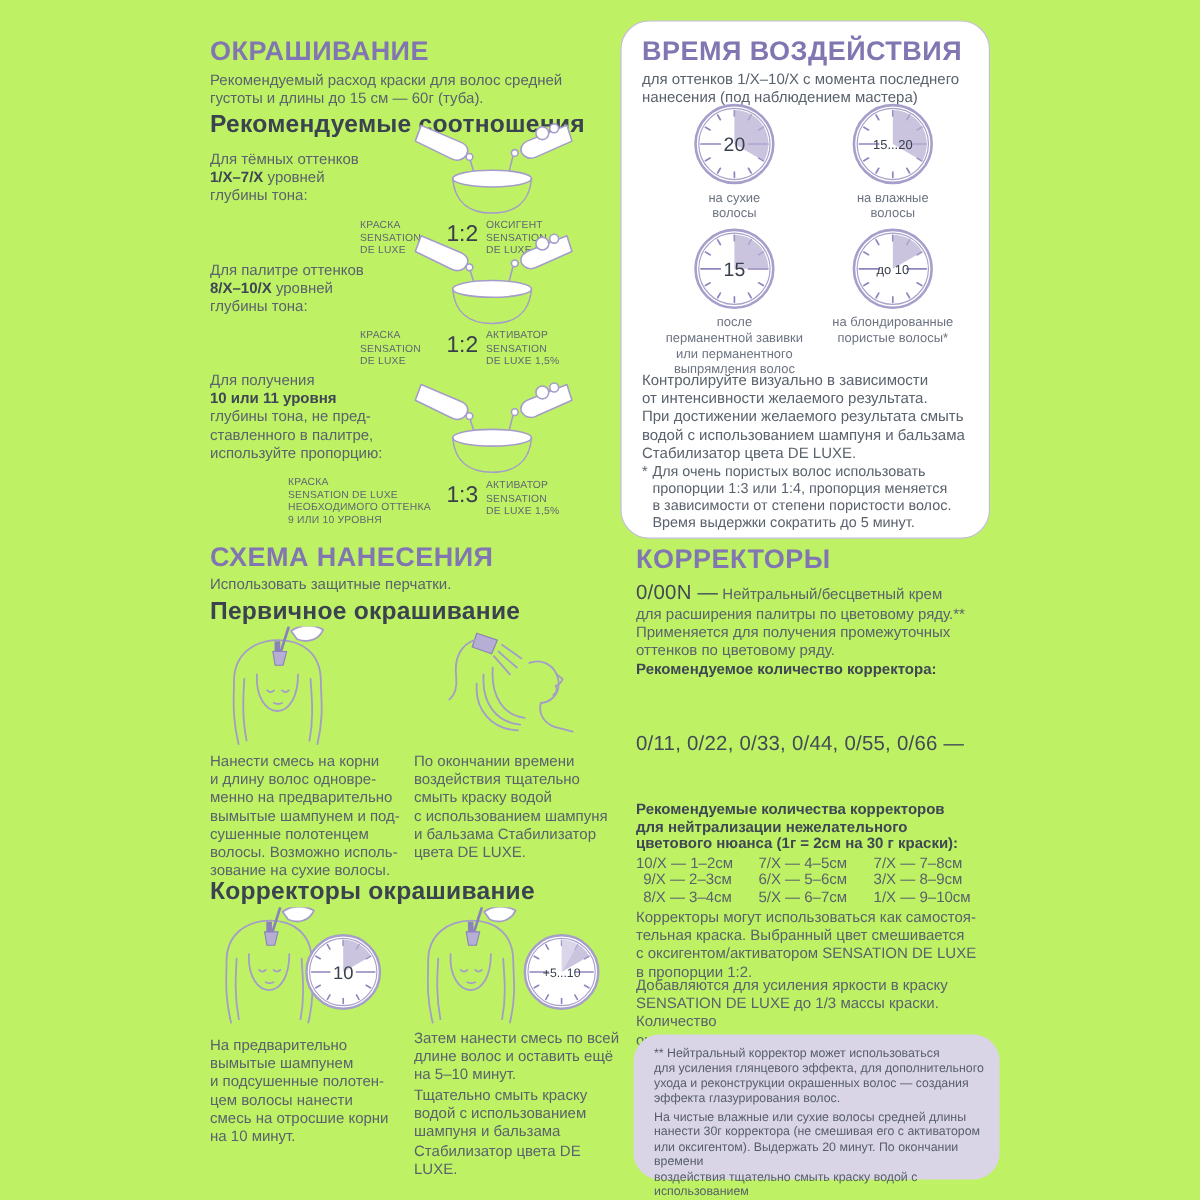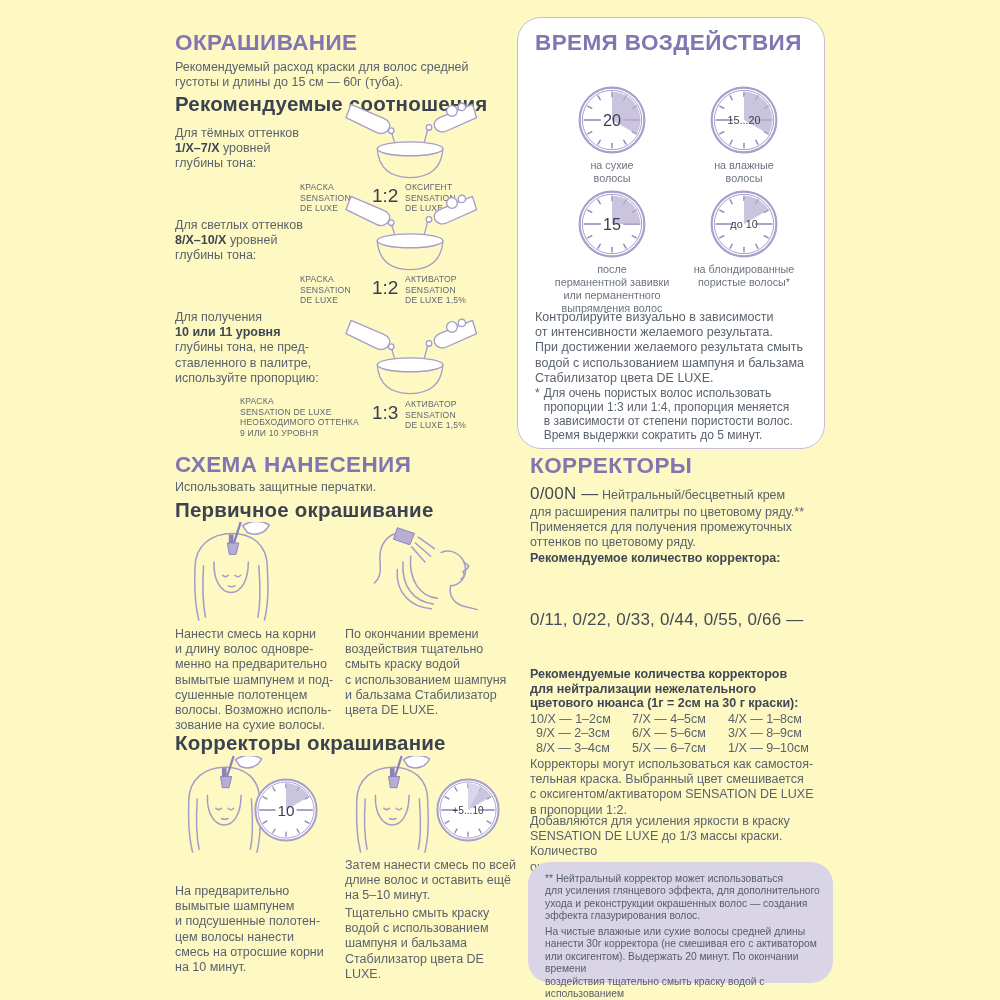--- a/index.html
+++ b/index.html
@@ -1,16 +1,16 @@
 <!DOCTYPE html>
 <html><head>
 <meta charset="utf-8">
 <style>
   html,body{margin:0;padding:0;background:#fff}
-  .page{position:relative;width:1000px;height:1000px;background:#fef9c3;
+  .page{position:relative;width:1000px;height:1000px;background:#bef264;
         font-family:"Liberation Sans",sans-serif;color:#5a626d;overflow:hidden}
   .abs{position:absolute}
   .pre{white-space:pre-line}
   .h1{font-size:22.5px;font-weight:bold;color:#8176b1;letter-spacing:.4px}
   .h2{font-size:20.5px;font-weight:bold;color:#3c4350;letter-spacing:.2px}
   .body{font-size:12.5px;line-height:15.2px;color:#5a626d}
   .b{font-weight:bold;color:#3f4754}
   .lbl{font-size:8.6px;line-height:10.6px;color:#5f6772;text-align:left;letter-spacing:.2px}
   .ratio{font-size:19px;color:#39404d;text-align:left}
   .cap{font-size:10.8px;line-height:13px;color:#6b7380;text-align:center}
@@ -106,21 +106,21 @@
     </svg>
   <div class="abs lbl pre" style="left:300px;top:182px;width:92px">КРАСКА
 SENSATION
 DE LUXE</div>
   <div class="abs ratio" style="left:372px;top:185px;width:42px">1:2</div>
   <div class="abs lbl pre" style="left:405px;top:182px;width:94px">ОКСИГЕНТ
 SENSATION
 DE LUXE 3%</div>
 
   <div class="abs" style="left:175px;top:218px;width:150px">
-    <div class="body">Для светлых оттенков</div>
+    <div class="body">Для палитре оттенков</div>
     <div class="body"><span class="b">8/X–10/X</span><span> уровней</span></div>
     <div class="body pre">глубины тона:</div>
   </div>
   <svg class="abs" style="left:328px;top:194px" width="165" height="78" viewBox="0 0 165 95">
       <use href="#bowlpic"></use>
     </svg>
   <div class="abs lbl pre" style="left:300px;top:274px;width:92px">КРАСКА
 SENSATION
 DE LUXE</div>
   <div class="abs ratio" style="left:372px;top:277px;width:42px">1:2</div>
@@ -186,36 +186,38 @@
   <svg class="abs" style="left:340px;top:756px" width="112" height="98" viewBox="0 0 120 105">
       <use href="#headbrush"></use>
     </svg>
   <svg class="abs" style="left:434px;top:776px" width="68" height="68" viewBox="-40 -40 80 80">
     <use href="#clockface"></use>
     <path class="sectorL" d="M0 0 L0 -31.5 A31.5 31.5 0 0 1 15.75 -27.28 Z"></path>
     <path class="sector" d="M0 0 L15.75 -27.28 A31.5 31.5 0 0 1 27.28 -15.75 Z"></path>
     <text class="cnum-s" y="4.5" text-anchor="middle">+5...10</text>
   </svg>
 
-  <div class="abs body pre" style="left:175px;top:884px;width:165px">На предварительно
+  <div class="abs body pre" style="left:175px;top:864px;width:165px">На предварительно
 вымытые шампунем
 и подсушенные полотен-
 цем волосы нанести
 смесь на отросшие корни
 на 10 минут.</div>
   <div class="abs body pre" style="left:345px;top:858px;width:175px">Затем нанести смесь по всей
 длине волос и оставить ещё
 на 5–10 минут.</div>
   <div class="abs body pre" style="left:345px;top:906px;width:175px">Тщательно смыть краску
 водой с использованием
 шампуня и бальзама
 Стабилизатор цвета DE LUXE.</div>
 
   <div class="abs time-box" style="left:517px;top:17px;width:306px;height:430px"></div>
   <div class="abs h1" style="left:535px;top:30px">ВРЕМЯ ВОЗДЕЙСТВИЯ</div>
+  <div class="abs body pre" style="left:535px;top:59px">для оттенков 1/X–10/X с момента последнего
+нанесения (под наблюдением мастера)</div>
 
   <svg class="abs" style="left:576px;top:84px" width="72" height="72" viewBox="-40 -40 80 80">
     <use href="#clockface"></use>
     <path class="sector" d="M0 0 L0 -31.5 A31.5 31.5 0 0 1 27.28 15.75 Z"></path>
     <text class="cnum" y="6.5" text-anchor="middle">20</text>
   </svg>
   <svg class="abs" style="left:708px;top:84px" width="72" height="72" viewBox="-40 -40 80 80">
     <use href="#clockface"></use>
     <path class="sector" d="M0 0 L0 -31.5 A31.5 31.5 0 0 1 27.28 15.75 Z"></path>
     <text class="cnum-s" y="4.5" text-anchor="middle">15...20</text>
@@ -267,21 +269,21 @@
 
   <div class="abs code" style="left:530px;top:610px">0/11, 0/22, 0/33, 0/44, 0/55, 0/66 —</div>
 
   <div class="abs bh pre" style="left:530px;top:667px;width:300px">Рекомендуемые количества корректоров
 для нейтрализации нежелательного
 цветового нюанса (1г = 2см на 30 г краски):</div>
 
   <div class="abs tbl" style="left:530px;top:712px;width:302px">
     <span>10/X — 1–2см</span>
     <span>7/X — 4–5см</span>
-    <span>4/X — 1–8см</span>
+    <span>7/X — 7–8см</span>
     <span style="padding-left:6px">9/X — 2–3см</span>
     <span>6/X — 5–6см</span>
     <span>3/X — 8–9см</span>
     <span style="padding-left:6px">8/X — 3–4см</span>
     <span>5/X — 6–7см</span>
     <span>1/X — 9–10см</span>
   </div>
 
   <div class="abs body pre" style="left:530px;top:757px;width:300px">Корректоры могут использоваться как самостоя-
 тельная краска. Выбранный цвет смешивается

